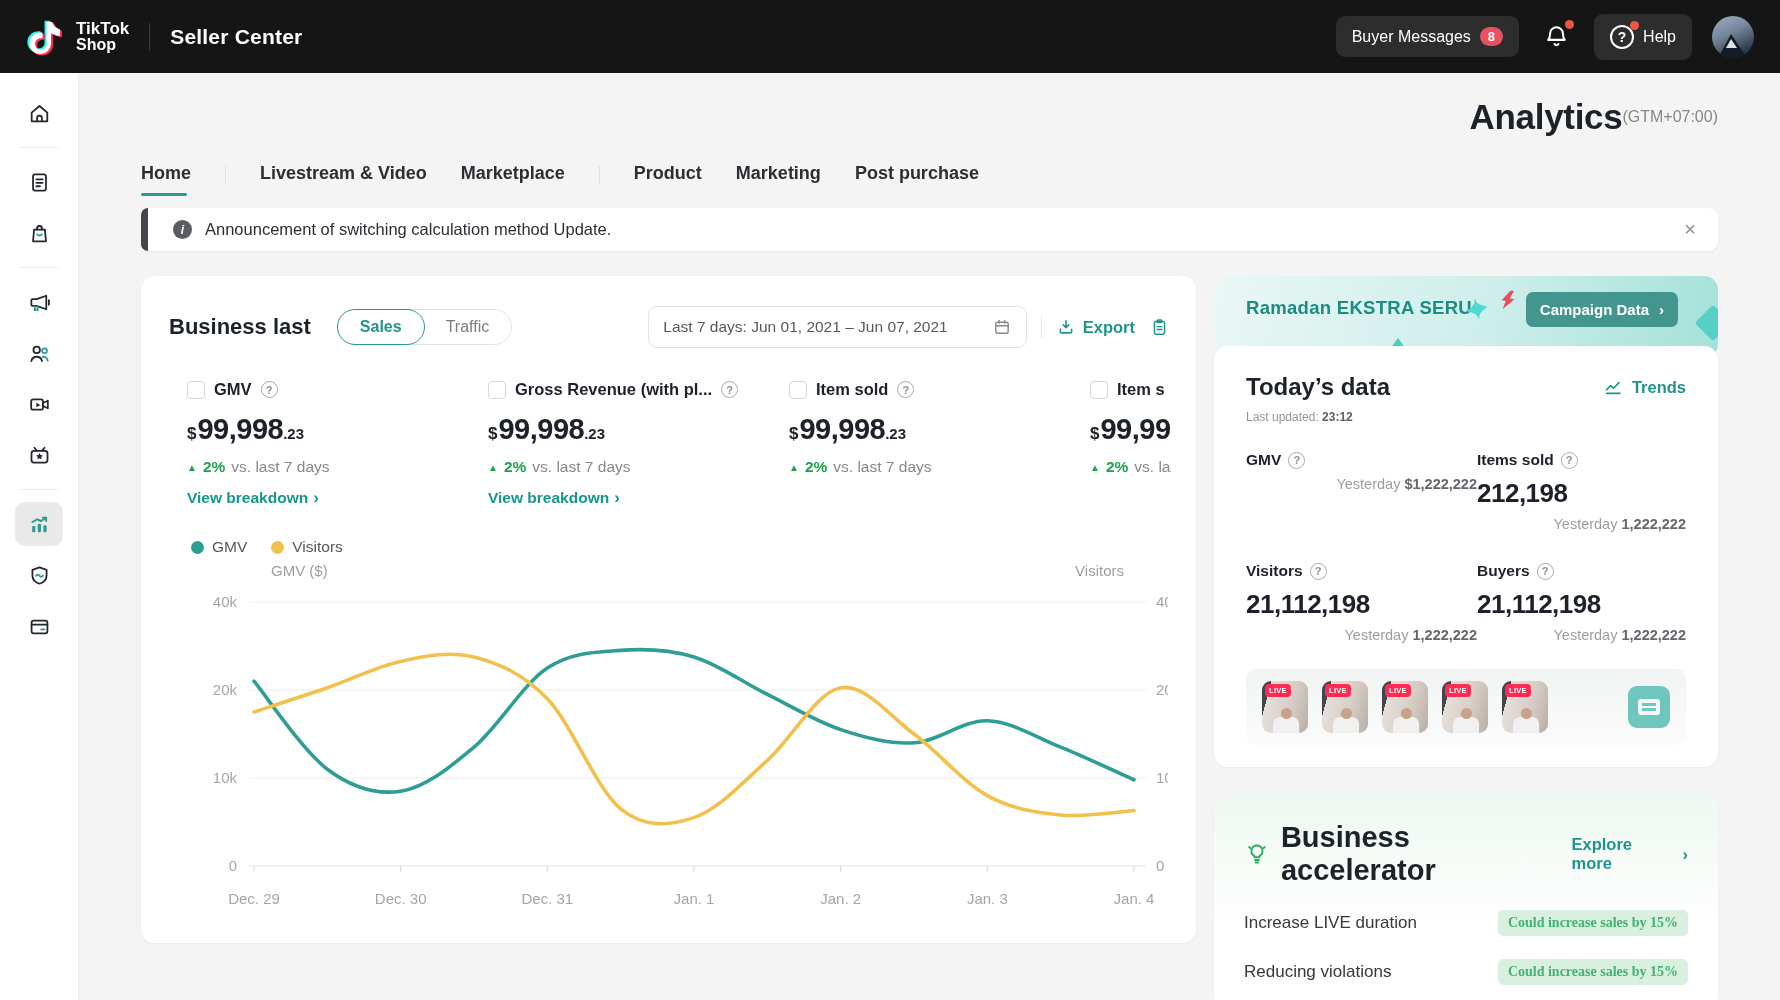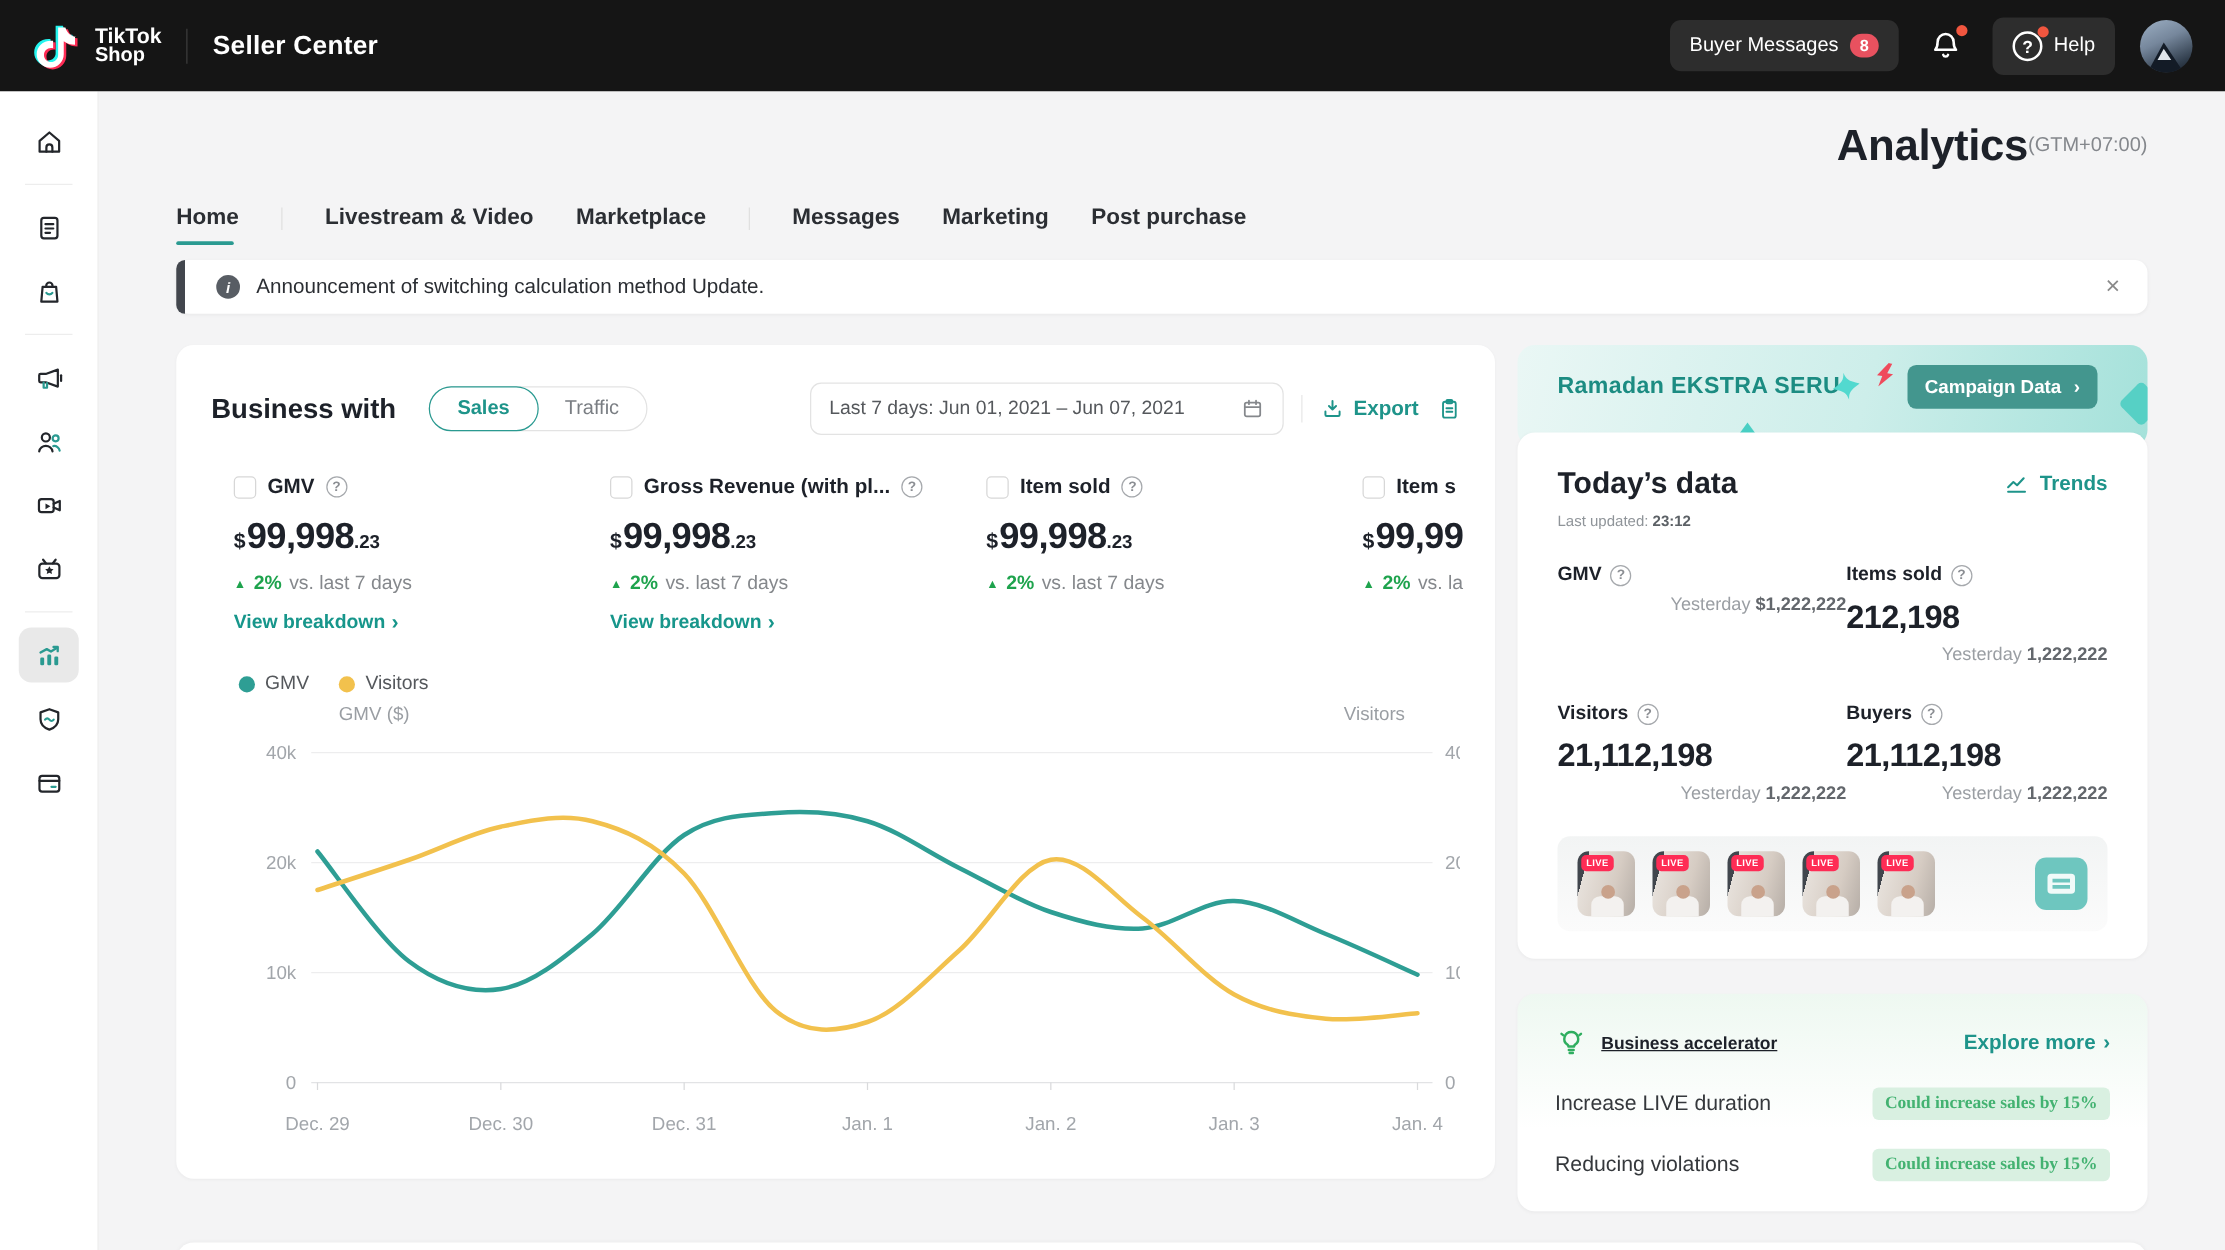--- a/index.html
+++ b/index.html
@@ -144,21 +144,21 @@
   .thumb-brand { width:42px; height:42px; margin-left:auto; border-radius:9px; background:#6ec6bf;
     display:flex; align-items:center; justify-content:center; cursor:pointer; flex:none; }
   .thumb-brand i { display:block; width:22px; height:16px; background:rgba(255,255,255,.9); border-radius:3px;
     position:relative; }
   .thumb-brand i::after { content:""; position:absolute; left:4px; top:4px; width:14px; height:2.5px;
     background:#6ec6bf; box-shadow:0 5px 0 #6ec6bf; }
 
   .accel-card { margin-top:28px; background:linear-gradient(180deg,#eef8f1 0%,#ffffff 62%); border-radius:14px;
     padding:26px 30px 24px 30px; box-shadow:0 1px 3px rgba(0,0,0,.04); }
   .accel-head { display:flex; align-items:center; }
-  .accel-title { font-size:14px; font-weight:800; margin-left:11px;text-decoration:underline; }
+  .accel-title { font-size:29px; font-weight:800; margin-left:11px; }
   .explore-link { margin-left:auto; display:flex; align-items:center; gap:6px; color:#1e948a; font-size:16.5px; font-weight:700; cursor:pointer; }
   .accel-row { display:flex; align-items:center; justify-content:space-between; margin-top:23px; }
   .accel-label { font-size:17px; color:#35383c; }
   .pill { background:#d9f0e1; color:#43b271; font-size:14px; font-weight:700; padding:5px 10px; border-radius:5px;font-family:Liberation Serif, serif; }
 
   .bottom-sliver { margin-top:25px; height:40px; background:#fff; border-radius:14px 14px 0 0; box-shadow:0 -1px 3px rgba(0,0,0,.03); }
 
   svg.icon { display:block; }
   text { font-family:"Liberation Sans", sans-serif; }
 </style>
@@ -287,36 +287,36 @@
       <h1 class="page-title">Analytics</h1>
       <span class="timezone">(GTM+07:00)</span>
     </div>
 
     <div class="tabs">
       <div class="tab active">Home</div>
       <div class="tab-sep"></div>
       <div class="tab">Livestream &amp; Video</div>
       <div class="tab">Marketplace</div>
       <div class="tab-sep"></div>
-      <div class="tab">Messages</div>
+      <div class="tab">Product</div>
       <div class="tab">Marketing</div>
       <div class="tab">Post purchase</div>
     </div>
 
     <div class="announce">
       <span class="info-dot">i</span>
       <span class="announce-text">Announcement of switching calculation method Update.</span>
       <button class="announce-close">×</button>
     </div>
 
     <div class="columns">
 
       <section class="bd-card">
         <div class="bd-head">
-          <h2 class="bd-title">Business with</h2>
+          <h2 class="bd-title">Business last</h2>
           <div class="toggle">
             <div class="toggle-opt active">Sales</div>
             <div class="toggle-opt">Traffic</div>
           </div>
           <button class="date-btn">
             <span>Last 7 days: Jun 01, 2021  –  Jun 07, 2021</span>
             <svg class="icon" width="20" height="20" viewBox="0 0 24 24" fill="none" stroke="#85888c" stroke-width="1.7" stroke-linecap="round">
               <rect x="4.6" y="6.2" width="14.8" height="13.2" rx="1.8"></rect>
                 <path d="M4.6 10.4h14.8M8.6 4.2v3.4M15.4 4.2v3.4"></path>
             </svg>

